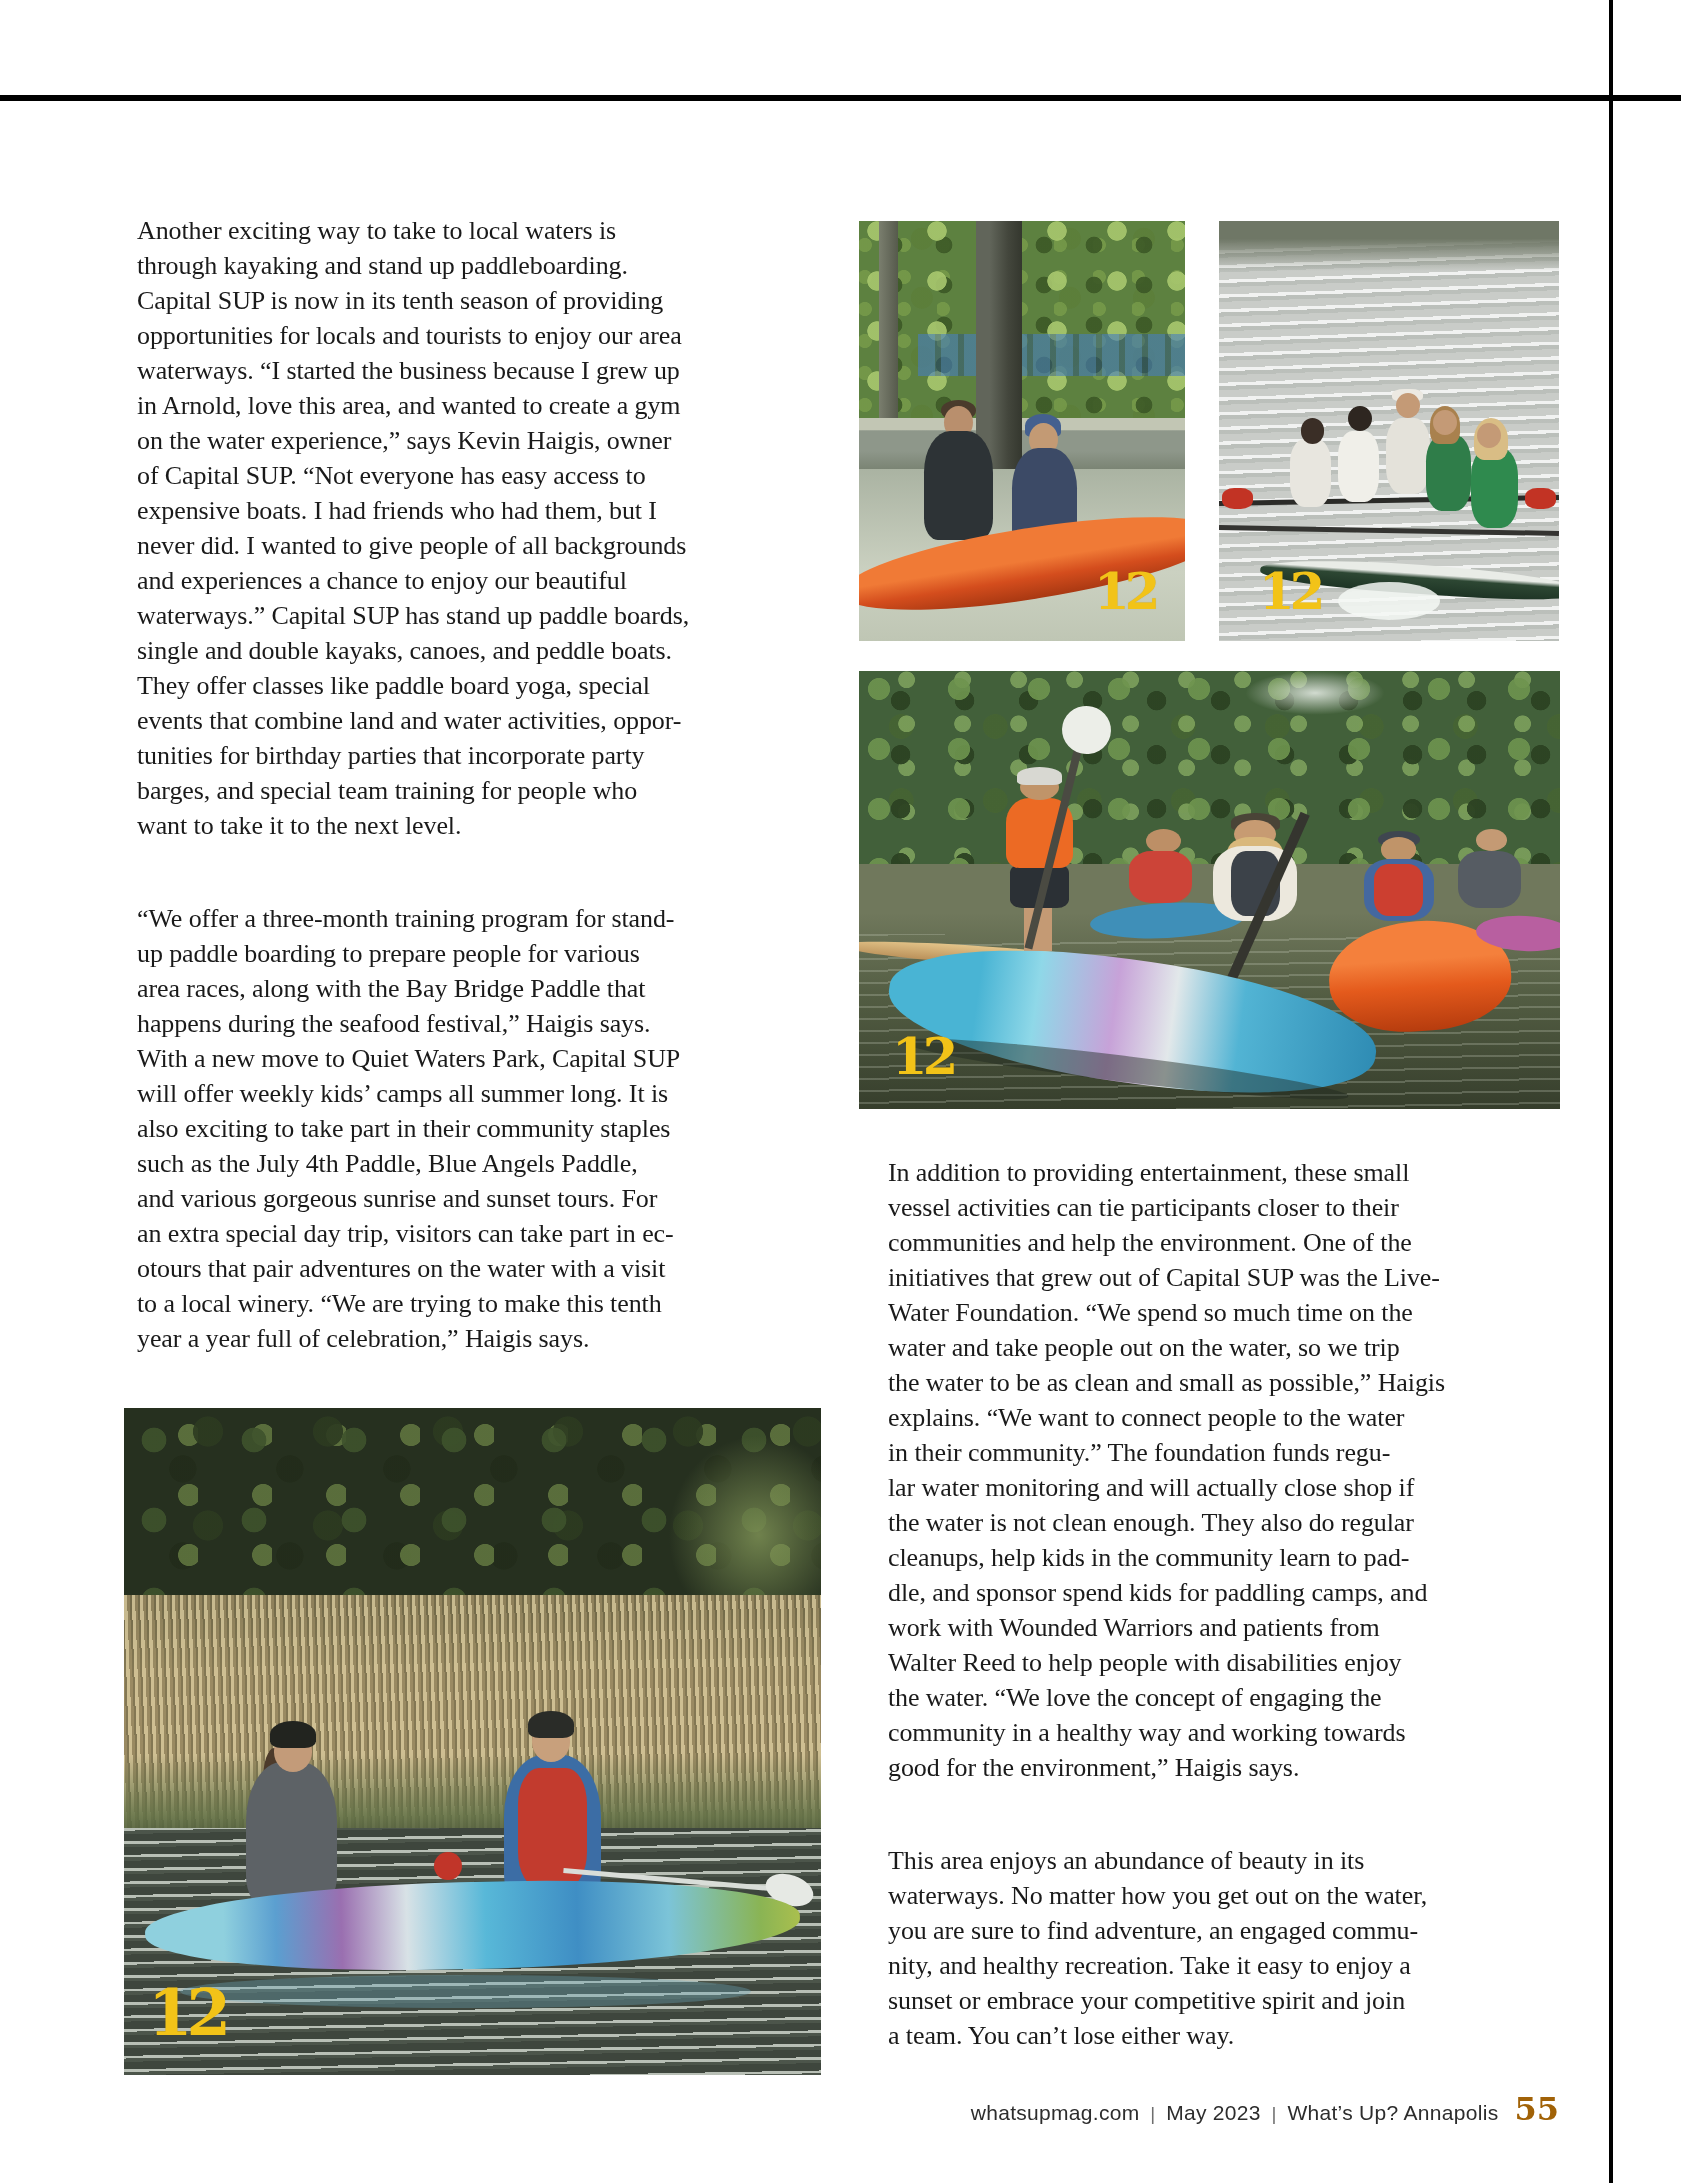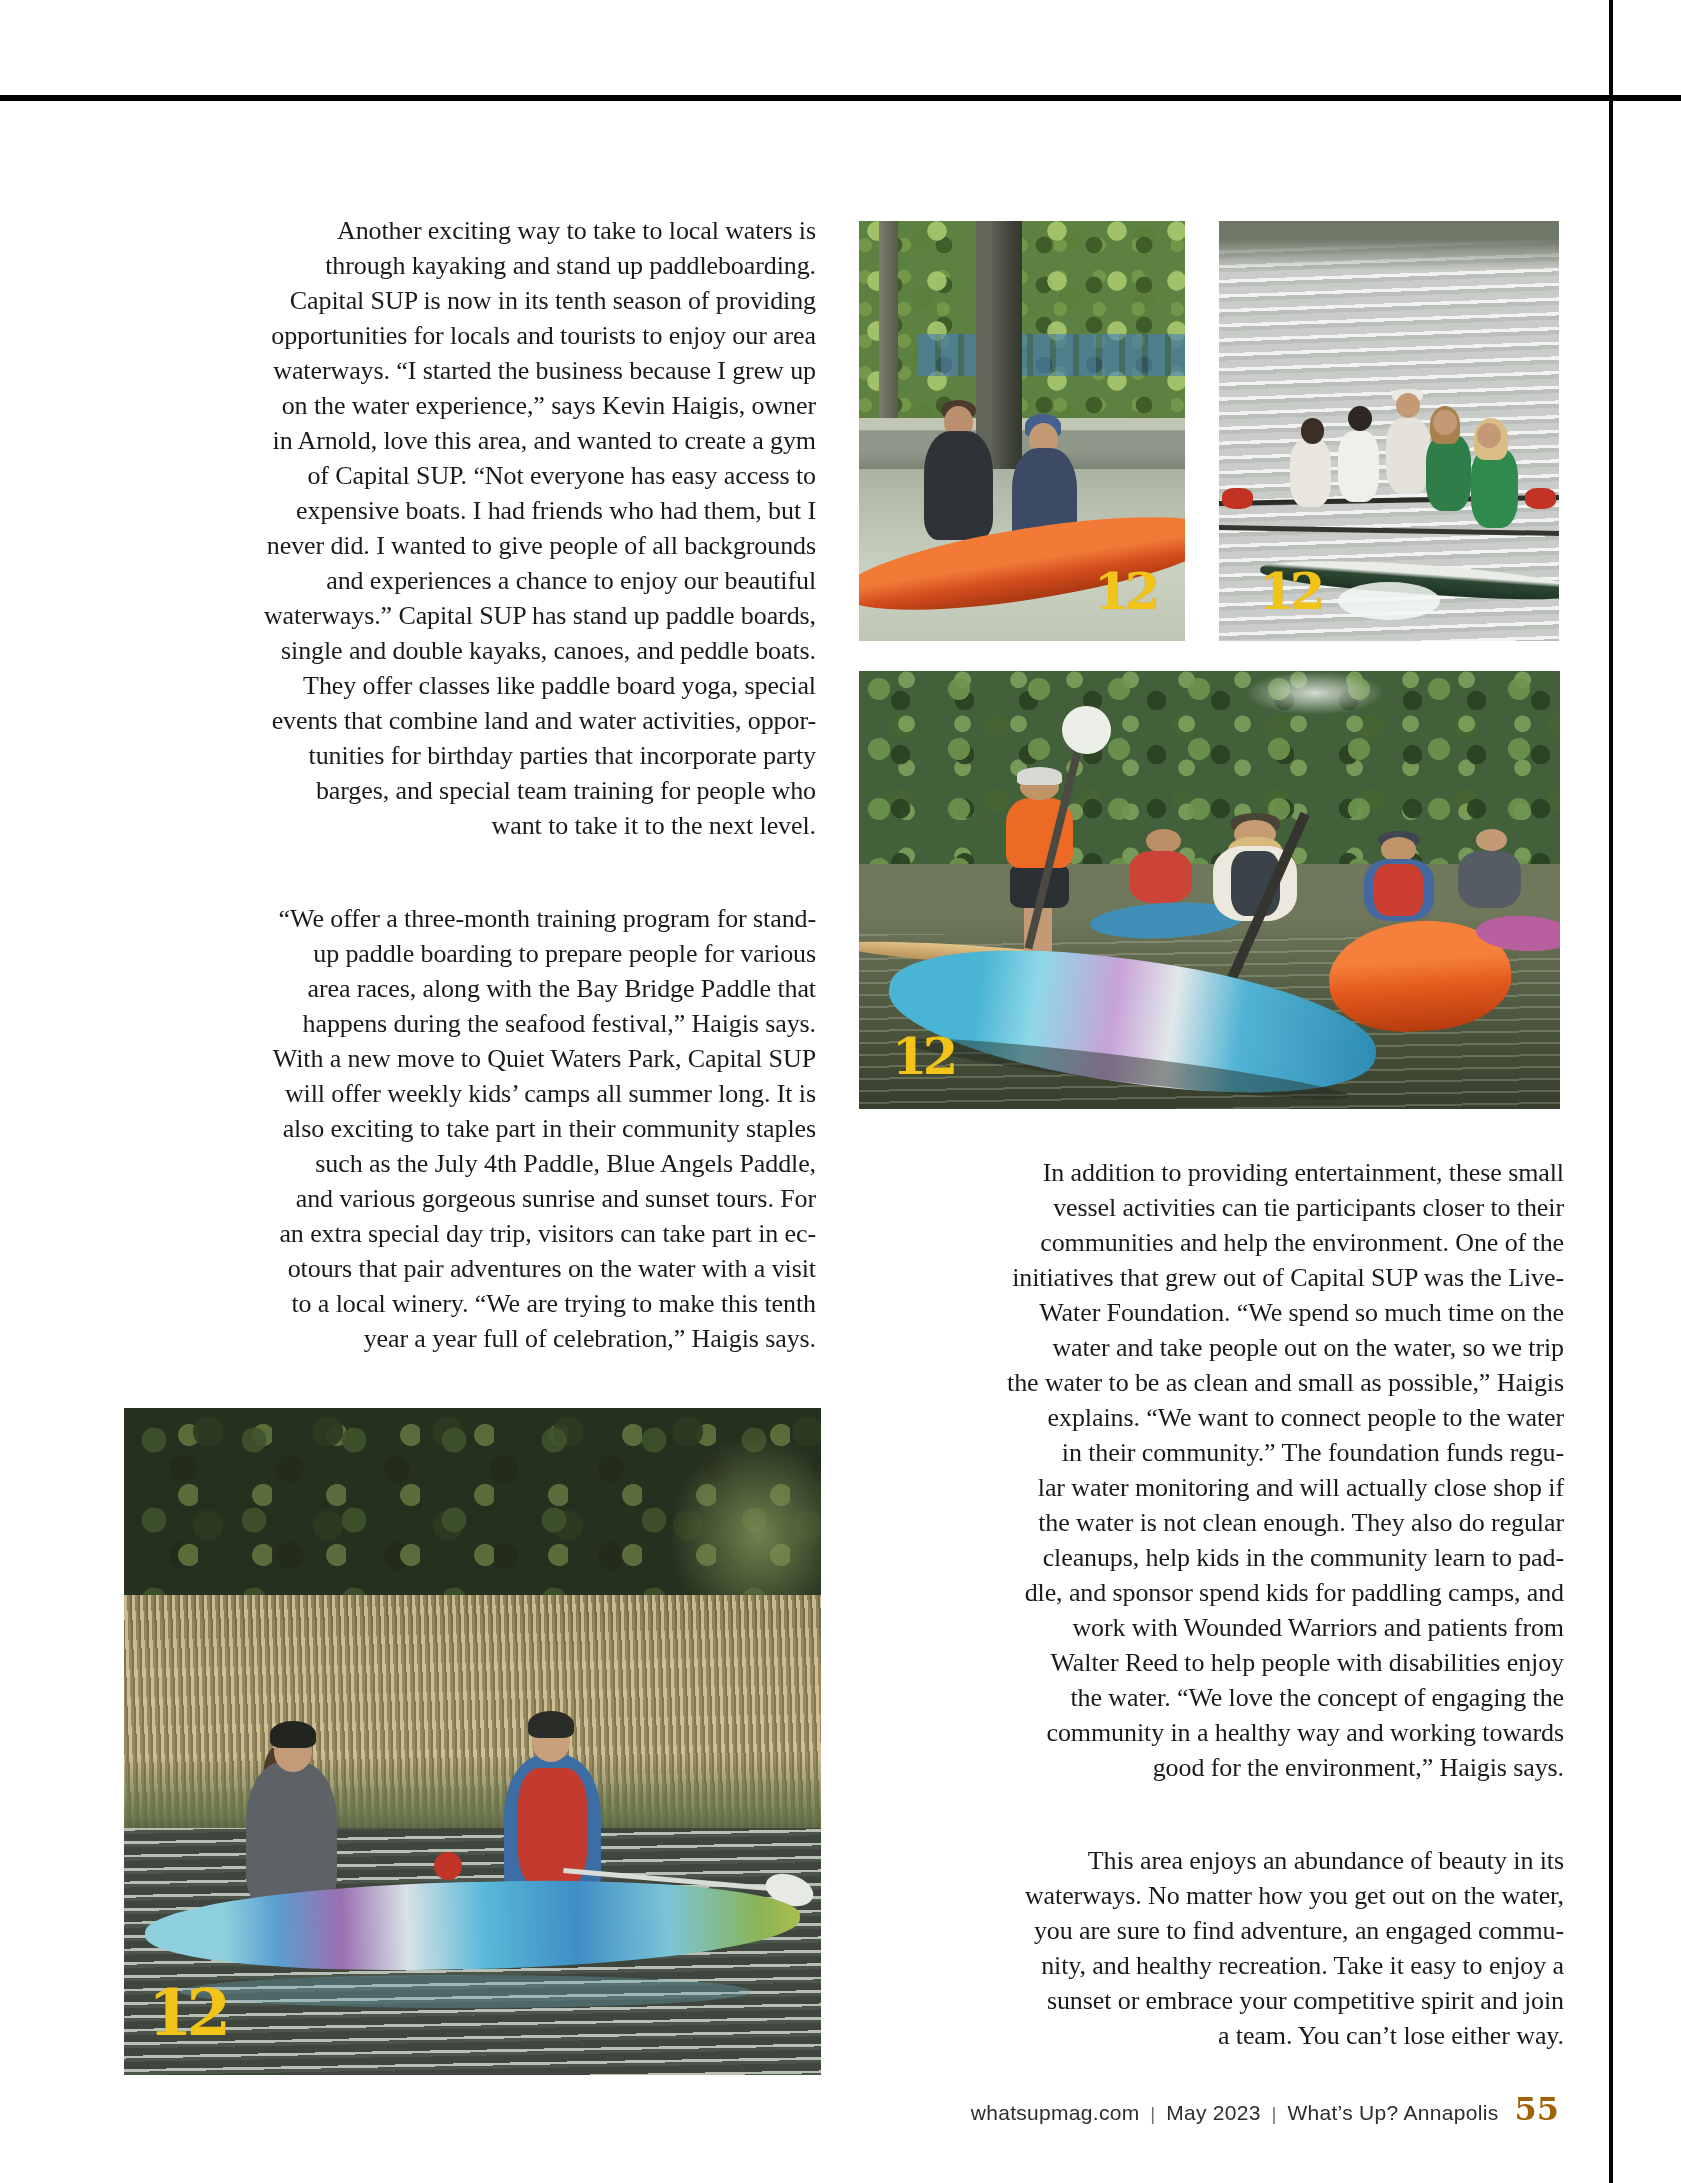--- a/index.html
+++ b/index.html
@@ -9,21 +9,21 @@
     background:#ffffff;
     font-family:"Liberation Serif", serif;
     color:#191919;
     overflow:hidden;
   }
   
   .top-rule{position:absolute;left:0;top:95px;width:1681px;height:6px;background:#000;}
   .right-rule{position:absolute;left:1609px;top:0;width:4px;height:2183px;background:#000;}
 
   
-  .column{position:absolute;font-size:26px;letter-spacing:-0.1px;color:#1a1a1a;text-align:right;}
+  .column{position:absolute;font-size:26px;letter-spacing:-0.1px;color:#1a1a1a;}
   .column .tline{height:35px;line-height:35px;white-space:nowrap;}
   .para + .para{margin-top:58px;}
   .col-left{left:137px;top:213px;width:679px;}
   .col-right{left:888px;top:1155px;width:676px;}
 
   
   .photo{position:absolute;overflow:hidden;background:#9aa394;}
   .photo *{position:absolute;}
   #photo1{left:859px;top:221px;width:326px;height:420px;}
   #photo2{left:1219px;top:221px;width:340px;height:420px;}
@@ -200,22 +200,22 @@
 <div class="top-rule"></div>
 <div class="right-rule"></div>
 
 <div class="column col-left">
   <div class="para">
       <div class="tline">Another exciting way to take to local waters is</div>
       <div class="tline">through kayaking and stand up paddleboarding.</div>
       <div class="tline">Capital SUP is now in its tenth season of providing</div>
       <div class="tline">opportunities for locals and tourists to enjoy our area</div>
       <div class="tline">waterways. “I started the business because I grew up</div>
+      <div class="tline">in Arnold, love this area, and wanted to create a gym</div>
       <div class="tline">on the water experience,” says Kevin Haigis, owner</div>
-      <div class="tline">in Arnold, love this area, and wanted to create a gym</div>
       <div class="tline">of Capital SUP. “Not everyone has easy access to</div>
       <div class="tline">expensive boats. I had friends who had them, but I</div>
       <div class="tline">never did. I wanted to give people of all backgrounds</div>
       <div class="tline">and experiences a chance to enjoy our beautiful</div>
       <div class="tline">waterways.” Capital SUP has stand up paddle boards,</div>
       <div class="tline">single and double kayaks, canoes, and peddle boats.</div>
       <div class="tline">They offer classes like paddle board yoga, special</div>
       <div class="tline">events that combine land and water activities, oppor-</div>
       <div class="tline">tunities for birthday parties that incorporate party</div>
       <div class="tline">barges, and special team training for people who</div>

